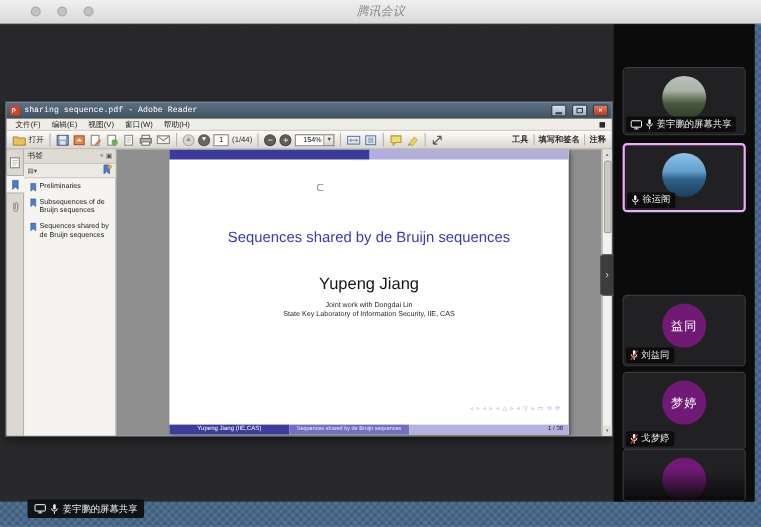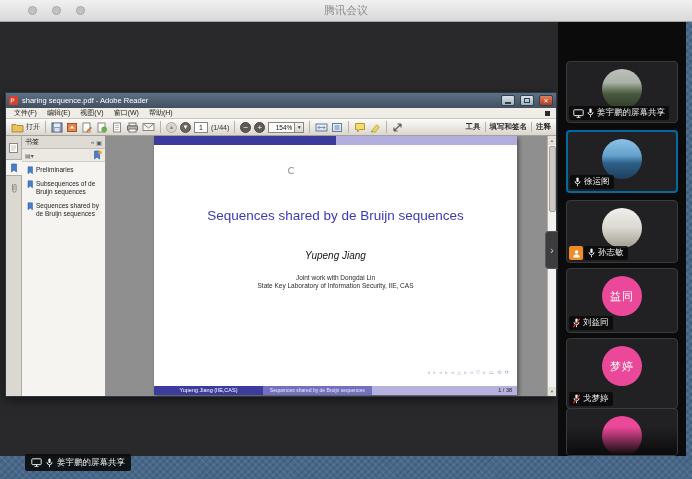--- a/index.html
+++ b/index.html
@@ -8,31 +8,31 @@
          background-color:#47688a;
          background-image:repeating-linear-gradient(45deg, rgba(255,255,255,.06) 0 2px, transparent 2px 5px),
                           repeating-linear-gradient(-45deg, rgba(0,0,0,.10) 0 2px, transparent 2px 5px); }
   .abs { position:absolute; }
 
   
   .mac-bar { left:0; top:0; width:692px; height:22px;
              background:linear-gradient(#f0f0f0,#d9d9d9); border-bottom:1px solid #a6a6a6;
              display:flex; align-items:center; }
   .mac-dot { width:9px; height:9px; border-radius:50%; background:#c2c2c2; border:1px solid #a9a9a9; position:absolute; top:6px; }
-  .mac-title { width:100%; text-align:center; font-size:11px; color:#8d8d8d; }
+  .mac-title { width:100%; text-align:center; font-size:11px; color:#8d8d8d;font-style:italic; }
 
   
   .share-area { left:0; top:22px; width:686px; height:434px; background:#29292b; }
   .sidebar    { left:558px; top:22px; width:128px; height:434px; background:#0b0b0c; }
 
   
   .tile { position:absolute; left:8px; width:112px; background:#212124; border:1px solid #3a3a3d; border-radius:4px; overflow:hidden; }
-  .tile.active { border:2px solid #0369a1; }
+  .tile.active { border:2px solid #f0abfc; }
   .avatar { width:40px; height:40px; border-radius:50%; margin:7px auto 0 auto; }
-  .avatar.initials { background:#ec4899; color:#fff; font-size:11px; display:flex; align-items:center; justify-content:center; letter-spacing:1px; }
+  .avatar.initials { background:#701a75; color:#fff; font-size:11px; display:flex; align-items:center; justify-content:center; letter-spacing:1px; }
   .av-building { background:linear-gradient(180deg,#bcc1bb 0%,#aab2a7 34%,#77856d 48%,#49583e 62%,#2e3c2a 100%); }
   .av-lake     { background:linear-gradient(180deg,#8ec2e8 0%,#63a0cc 42%,#2e6088 60%,#1d3f5c 100%); }
   .av-ceiling  { background:linear-gradient(180deg,#f0efeb 0%,#dcd9d2 48%,#bcb7ac 78%,#a29c8f 100%); }
   .name-row { position:absolute; left:2px; bottom:2px; display:flex; align-items:stretch; gap:0; }
   .name-label { display:flex; align-items:center; gap:3px; background:rgba(8,8,8,.84); border-radius:2px; padding:1px 4px; height:14px; }
   .name-label span.nm { font-size:8.5px; color:#ededed; white-space:nowrap; }
   .orange-badge { width:14px; height:14px; background:#f08c28; border-radius:2px; margin-right:1px;
                   display:flex; align-items:center; justify-content:center; }
   .fade-out { position:absolute; left:0; right:0; bottom:0; height:60%; background:linear-gradient(transparent,#0b0b0c); }
 
@@ -42,21 +42,21 @@
   .share-banner span { font-size:8.5px; color:#ededed; white-space:nowrap; }
 
   
   .collapse-handle { left:545px; top:231px; width:13px; height:38px; background:#3c3c3e; border:1px solid #59595c; border-right:none;
                      border-radius:4px 0 0 4px; display:flex; align-items:center; justify-content:center;
                      color:#cfcfcf; font-size:10px; }
 
   
   .ar-win { left:5px; top:92px; width:552px; height:305px; border:1px solid #2c3945; box-shadow:0 3px 10px rgba(0,0,0,.55);
             display:flex; flex-direction:column; background:#e9e6df; }
-  .ar-title { height:15px; background:linear-gradient(#5d7184,#41505f); display:flex; align-items:center; padding:0 3px; gap:4px; flex:none; }
+  .ar-title { height:15px; background:linear-gradient(#5d7184,#41505f); display:flex; align-items:center; padding:0 3px; gap:4px; flex:none;font-family:Liberation Mono, monospace; }
   .ar-title .t { font-size:7.5px; color:#fff; white-space:nowrap; flex:1; }
   .win-btn { width:14px; height:11px; border:1px solid #33404c; border-radius:2px; display:flex; align-items:center; justify-content:center; margin-left:1px; }
   .win-btn.mm { background:linear-gradient(#d9e1e8,#9fb0bf); color:#32404d; }
   .win-btn.cl { background:linear-gradient(#e8males,#b03a20); background:linear-gradient(#e07f5f,#b23a20); color:#fff; }
   .win-btn .g { font-size:6px; line-height:6px; }
   .minbar { width:6px; height:2px; background:#32404d; margin-top:4px; }
   .restore-box { width:6px; height:5px; border:1px solid #32404d; }
 
   .ar-menu { height:11px; background:#f0ede6; border-bottom:1px solid #c9c5bb; display:flex; align-items:center; padding:0 3px; flex:none; }
   .ar-menu .mi { font-size:7px; color:#1b1b1b; padding:0 5px; }
@@ -98,21 +98,21 @@
   .bm-item .lbl { font-size:6.5px; color:#1e1e1e; line-height:1.3; }
   .bm-item svg { flex:none; margin-top:0; }
 
   .canvas { flex:1; background:#8f8f8f; position:relative; min-width:0; overflow:hidden; }
   .slide { position:absolute; left:48px; top:0; width:363px; height:259px; background:#fff; box-shadow:2px 2px 4px rgba(0,0,0,.4); }
   .slide-head { height:9px; display:flex; }
   .slide-head .dk { width:50%; background:#3b3b9e; }
   .slide-head .lt { width:50%; background:#b2aedd; }
   .spinner { position:absolute; left:134px; top:31px; width:7px; height:7px; border:1.4px solid #999; border-right-color:transparent; border-radius:50%; }
   .s-title { position:absolute; top:72px; width:100%; text-align:center; font-size:13.5px; color:#3a3ab8; }
-  .s-author { position:absolute; top:114px; width:100%; text-align:center; font-size:10px; color:#141414;font-style:italic; }
+  .s-author { position:absolute; top:114px; width:100%; text-align:center; font-size:15px; color:#141414; }
   .s-j1 { position:absolute; top:138px; width:100%; text-align:center; font-size:6.5px; color:#2a2a2a; }
   .s-j2 { position:absolute; top:146px; width:100%; text-align:center; font-size:6.5px; color:#2a2a2a; }
   .s-nav { position:absolute; right:7px; top:233px; font-size:5px; color:#9a98c8; letter-spacing:1px; }
   .slide-foot { position:absolute; bottom:0; left:0; width:100%; height:9px; display:flex; }
   .sf1 { width:30%; background:#3c3c9d; color:#fff; font-size:5.5px; line-height:9px; text-align:center; white-space:nowrap; overflow:hidden; }
   .sf2 { width:30%; background:#7370c0; color:#eceaf8; font-size:5px; line-height:9px; text-align:center; white-space:nowrap; overflow:hidden; }
   .sf3 { flex:1; background:#b5b2e0; color:#222; font-size:5.5px; line-height:9px; text-align:right; padding-right:5px; white-space:nowrap; }
 
   .scrollbar { width:9px; background:#f2f1ef; border-left:1px solid #b5b1a9; flex:none; position:relative; }
   .sb-arrow { position:absolute; left:0; width:8px; height:9px; display:flex; align-items:center; justify-content:center; font-size:4px; color:#6e6a62; background:#e3e0d9; }
@@ -376,39 +376,20 @@
         <svg width="7" height="10">
             <rect x="2.4" y="0.5" width="2.2" height="4.6" rx="1.1" fill="#fff"></rect>
             <path d="M1 4.2a2.5 2.5 0 0 0 5 0" fill="none" stroke="#fff" stroke-width="0.9"></path>
             <line x1="3.5" y1="7.2" x2="3.5" y2="9.2" stroke="#fff" stroke-width="0.9"></line>
           </svg>
         <span class="nm">徐运阁</span>
       </div>
     </div>
   </div>
 
-  <div class="tile" style="top:178px;height:63px">
-    <div class="avatar av-ceiling"></div>
-    <div class="name-row">
-      <div class="orange-badge">
-        <svg width="9" height="9">
-            <circle cx="4.5" cy="3" r="1.8" fill="#fff"></circle>
-            <path d="M1.3 8.5a3.2 3.2 0 0 1 6.4 0z" fill="#fff"></path>
-          </svg>
-      </div>
-      <div class="name-label">
-        <svg width="7" height="10">
-            <rect x="2.4" y="0.5" width="2.2" height="4.6" rx="1.1" fill="#fff"></rect>
-            <path d="M1 4.2a2.5 2.5 0 0 0 5 0" fill="none" stroke="#fff" stroke-width="0.9"></path>
-            <line x1="3.5" y1="7.2" x2="3.5" y2="9.2" stroke="#fff" stroke-width="0.9"></line>
-          </svg>
-        <span class="nm">孙志敏</span>
-      </div>
-    </div>
-  </div>
 
   <div class="tile" style="top:246px;height:65px">
     <div class="avatar initials">益同</div>
     <div class="name-row">
       <div class="name-label">
         <svg width="7" height="10">
             <rect x="2.4" y="0.5" width="2.2" height="4.6" rx="1.1" fill="#fff"></rect>
             <path d="M1 4.2a2.5 2.5 0 0 0 5 0" fill="none" stroke="#fff" stroke-width="0.9"></path>
             <line x1="3.5" y1="7.2" x2="3.5" y2="9.2" stroke="#fff" stroke-width="0.9"></line>
             <line x1="0.4" y1="9.2" x2="6.6" y2="0.8" stroke="#e03b2f" stroke-width="1.1"></line>

